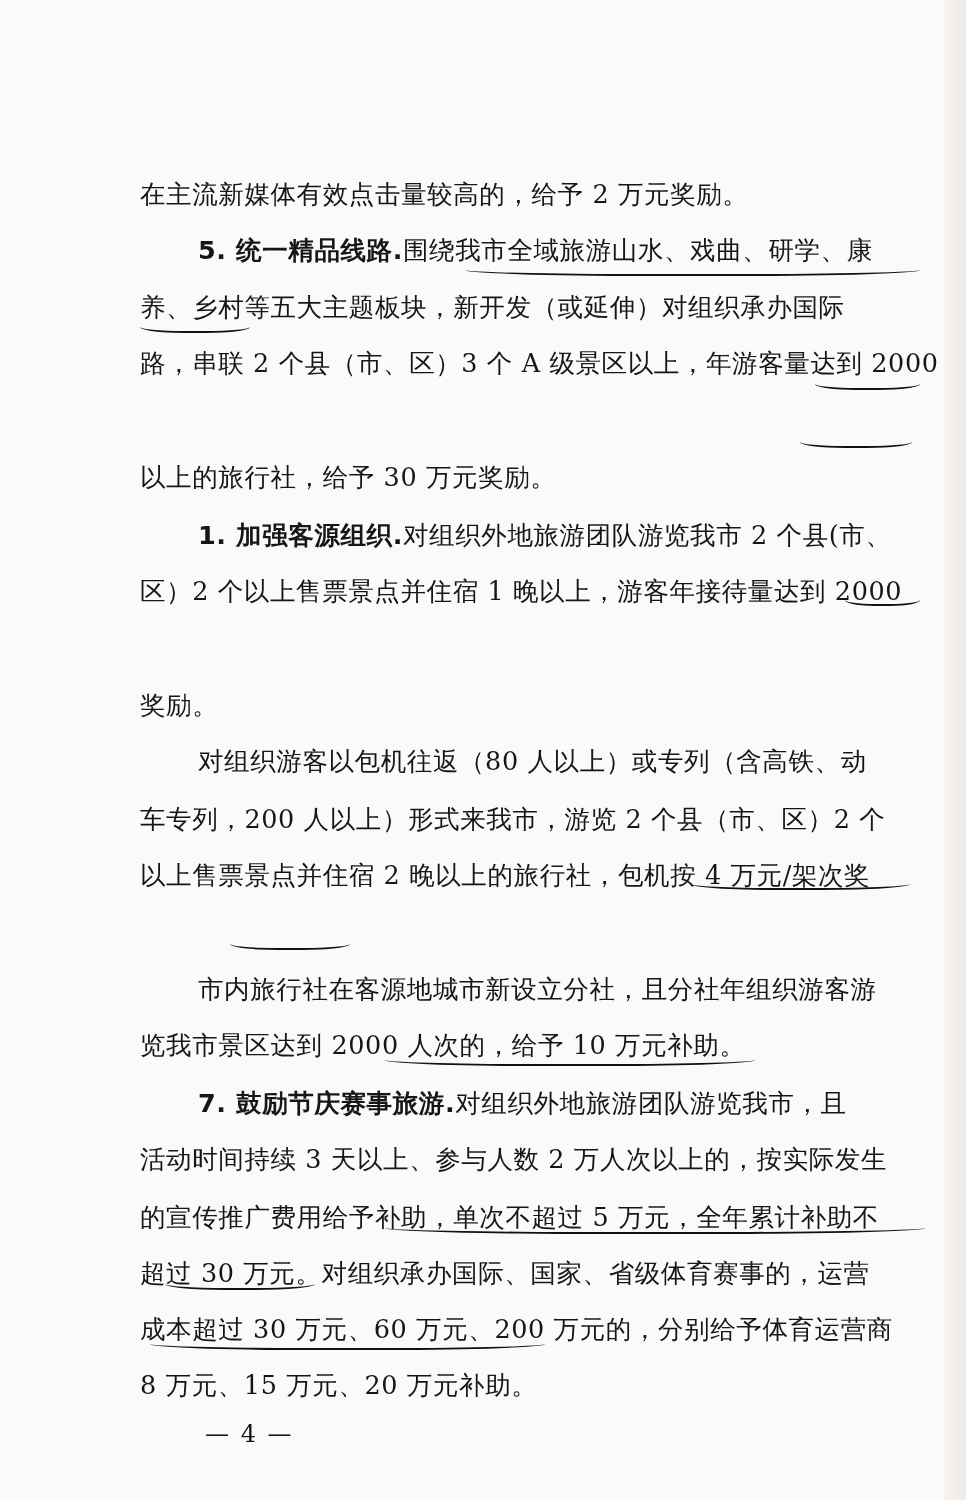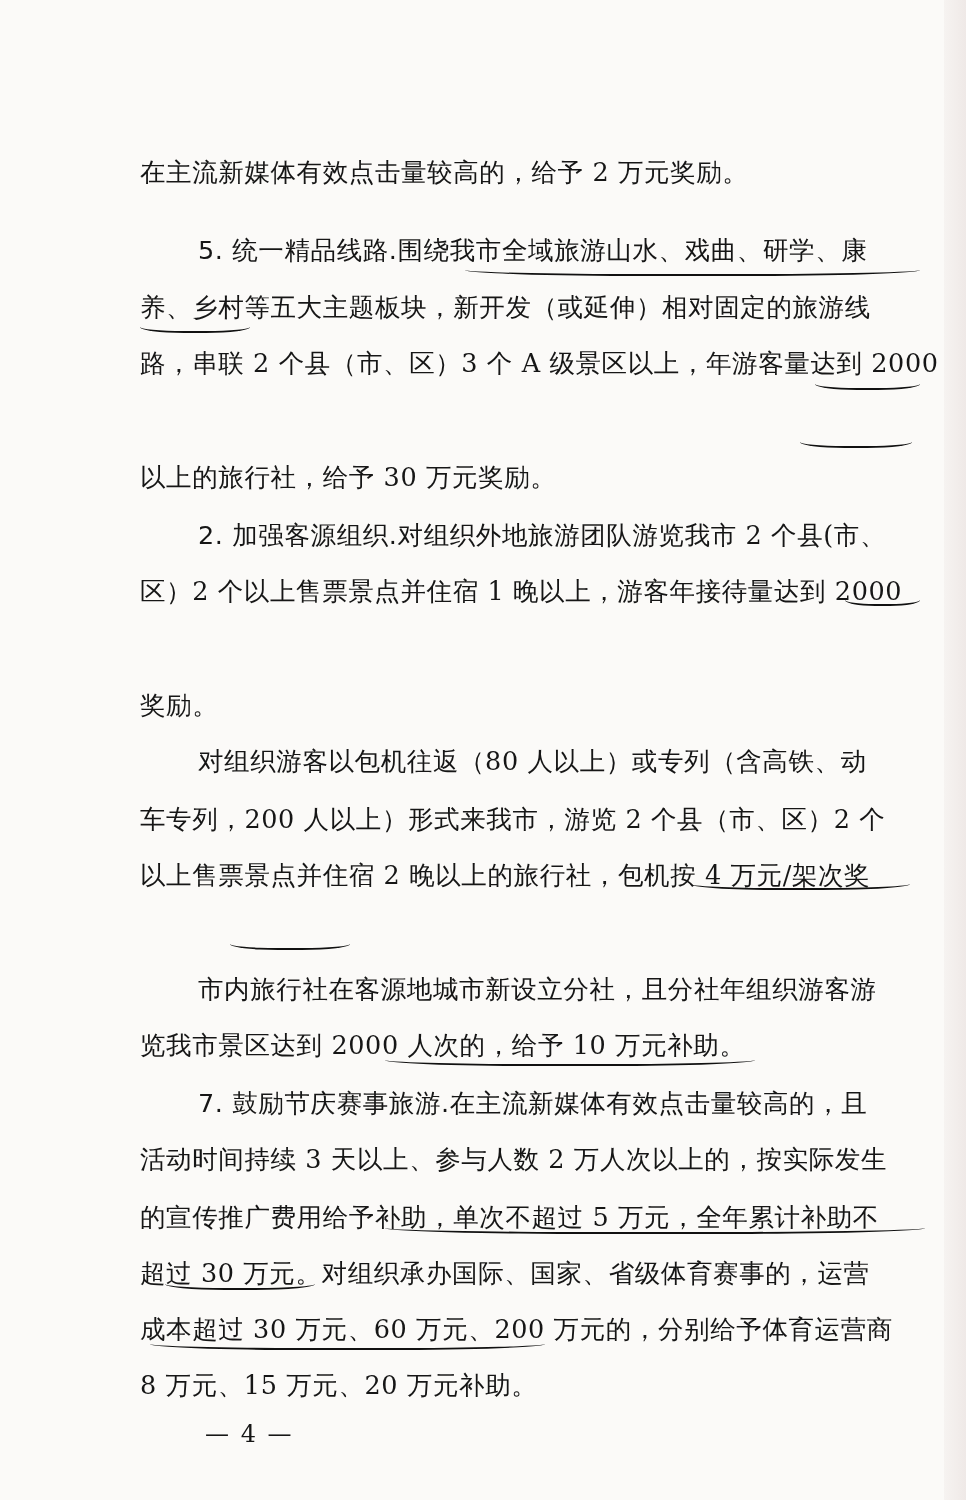--- a/index.html
+++ b/index.html
@@ -14,58 +14,58 @@
   .edge-right {
     position: absolute; right: 0; top: 0; width: 22px; height: 1500px;
     background: linear-gradient(to right, #f6f3f1, #efe9e7);
   }
   .line {
     position: absolute; left: 140px; width: 780px;
     font-size: 25.5px; line-height: 34px; white-space: nowrap;
     letter-spacing: 0.6px;
   }
   .indent { padding-left: 58px; }
-  .heading { font-weight: normal; font-family: "DejaVu Sans", "Liberation Sans", sans-serif; }
+  .heading { font-weight: bold; font-family: "DejaVu Sans", "Liberation Sans", sans-serif; }
   .ul {
     position: absolute; border-bottom: 2.5px solid #111; border-radius: 0 0 40% 40% / 0 0 6px 6px;
   }
   .page-num {
     position: absolute; left: 205px; top: 1420px; font-size: 24px; letter-spacing: 2px;
   }
 </style>
 </head>
 <body>
 
 <div class="page">
   <div class="edge-right"></div>
 
-  <div class="line" style="top:155px">在主流新媒体有效点击量较高的，给予 2 万元奖励。</div>
+  <div class="line" style="top:177px">在主流新媒体有效点击量较高的，给予 2 万元奖励。</div>
 
   <div class="line indent" style="top:233px">
     <span class="heading">5. 统一精品线路.</span><span>围绕我市全域旅游山水、戏曲、研学、康</span>
   </div>
-  <div class="line" style="top:290px">养、乡村等五大主题板块，新开发（或延伸）相对固定的旅游线</div>
+  <div class="line" style="top:290px">养、乡村等五大主题板块，新开发（或延伸）对组织承办国际</div>
   <div class="line" style="top:346px">路，串联 2 个县（市、区）3 个 A 级景区以上，年游客量达到 2000</div>
   <div class="line" style="top:460px">以上的旅行社，给予 30 万元奖励。</div>
 
   <div class="line indent" style="top:518px">
-    <span class="heading">2. 加强客源组织.</span><span>对组织外地旅游团队游览我市 2 个县(市、</span>
+    <span class="heading">1. 加强客源组织.</span><span>对组织外地旅游团队游览我市 2 个县(市、</span>
   </div>
   <div class="line" style="top:574px">区）2 个以上售票景点并住宿 1 晚以上，游客年接待量达到 2000</div>
   <div class="line" style="top:688px">奖励。</div>
 
   <div class="line indent" style="top:744px">对组织游客以包机往返（80 人以上）或专列（含高铁、动</div>
   <div class="line" style="top:802px">车专列，200 人以上）形式来我市，游览 2 个县（市、区）2 个</div>
   <div class="line" style="top:858px">以上售票景点并住宿 2 晚以上的旅行社，包机按 4 万元/架次奖</div>
 
   <div class="line indent" style="top:972px">市内旅行社在客源地城市新设立分社，且分社年组织游客游</div>
   <div class="line" style="top:1028px">览我市景区达到 2000 人次的，给予 10 万元补助。</div>
 
   <div class="line indent" style="top:1086px">
-    <span class="heading">7. 鼓励节庆赛事旅游.</span><span>在主流新媒体有效点击量较高的，且</span>
+    <span class="heading">7. 鼓励节庆赛事旅游.</span><span>对组织外地旅游团队游览我市，且</span>
   </div>
   <div class="line" style="top:1142px">活动时间持续 3 天以上、参与人数 2 万人次以上的，按实际发生</div>
   <div class="line" style="top:1200px">的宣传推广费用给予补助，单次不超过 5 万元，全年累计补助不</div>
   <div class="line" style="top:1256px">超过 30 万元。对组织承办国际、国家、省级体育赛事的，运营</div>
   <div class="line" style="top:1312px">成本超过 30 万元、60 万元、200 万元的，分别给予体育运营商</div>
   <div class="line" style="top:1368px">8 万元、15 万元、20 万元补助。</div>
 
   <div class="ul" style="left:465px; top:268px; width:455px; height:6px;"></div>
   <div class="ul" style="left:140px; top:325px; width:110px; height:6px;"></div>
   <div class="ul" style="left:815px; top:382px; width:105px; height:6px;"></div>

